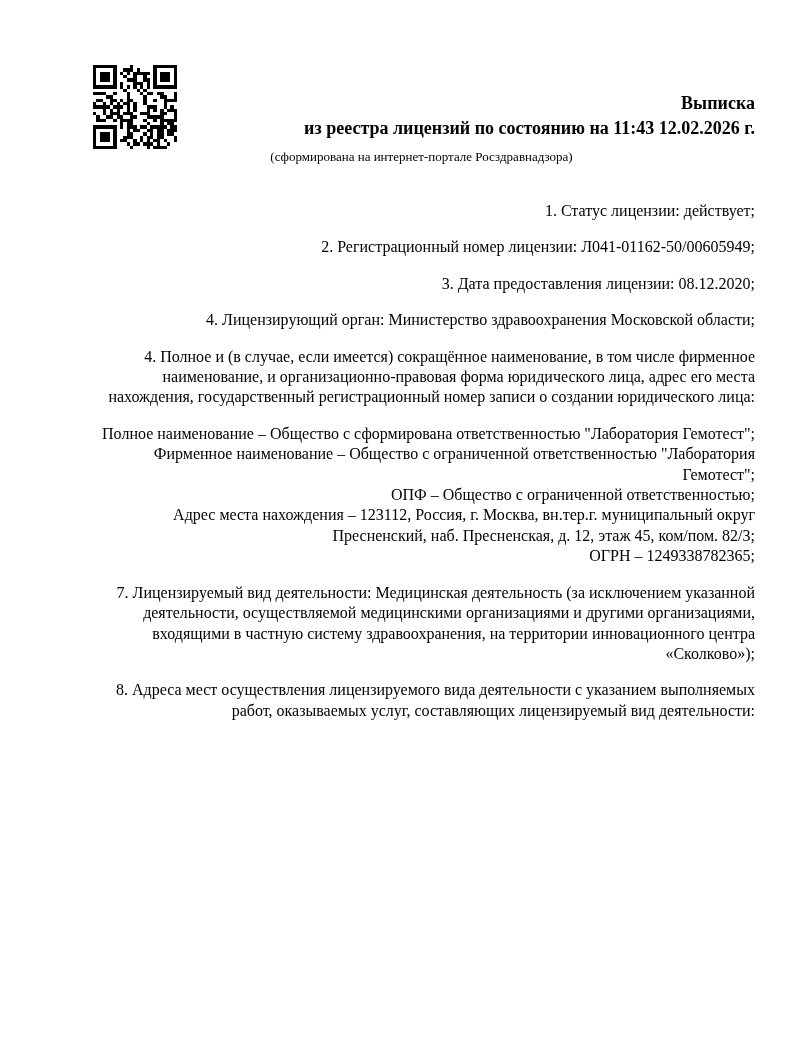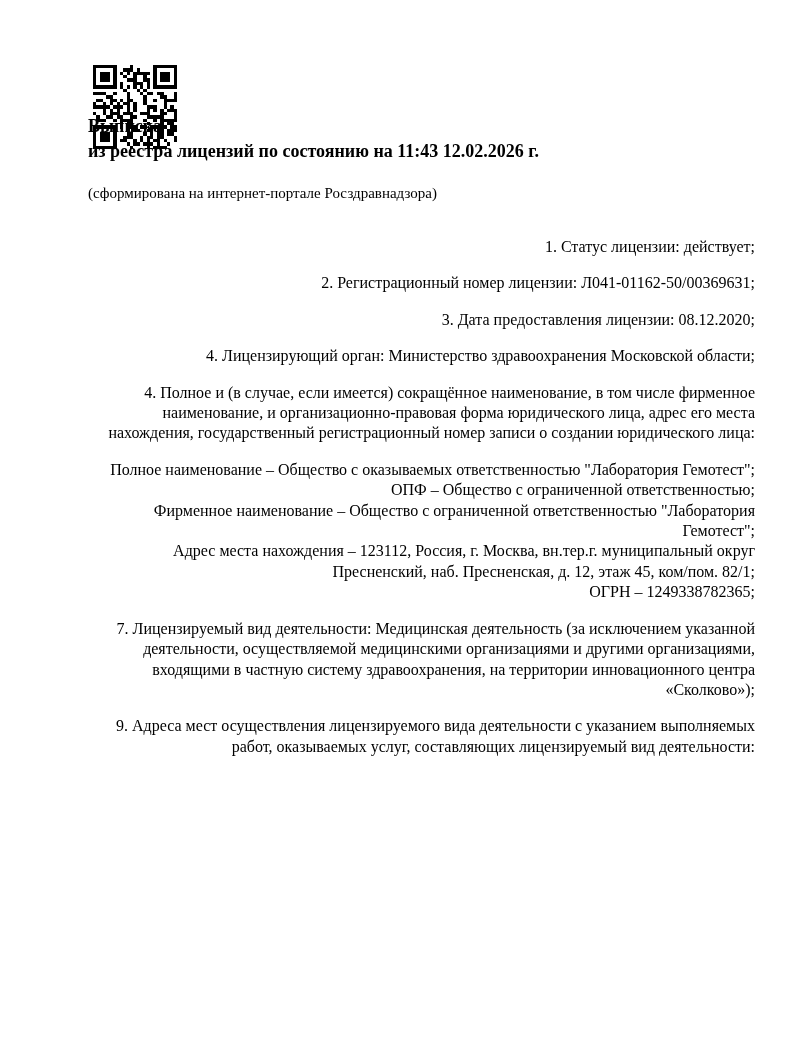--- a/index.html
+++ b/index.html
@@ -25,30 +25,30 @@
     width: 84px;
     height: 84px;
   }
   .content {
     position: absolute;
     left: 88px;
     top: 0;
     width: 667px;
   }
   .title {
-    margin-top: 114px;
-    text-align: left;
+    margin-top: 91px;
+    text-align: right;
     font-weight: bold;
     font-size: 18px;
     line-height: 25px;
   }
   .note {
-    margin-top: 21px;
-    text-align: left;
-    font-size: 15px;
+    margin-top: 8px;
+    text-align: center;
+    font-size: 13px;
     line-height: 16px;
   }
   .paragraphs {
     margin-top: 36px;
     font-size: 16px;
     line-height: 20.4px;
     text-align: right;
   }
   .para {
     margin: 0 0 16px 0;
@@ -380,29 +380,29 @@
 
     <div class="title">
       <div class="title-line">Выписка</div>
       <div class="title-line">из реестра лицензий по состоянию на 11:43 12.02.2026 г.</div>
     </div>
 
     <div class="note">(сформирована на интернет-портале Росздравнадзора)</div>
 
     <div class="paragraphs" id="paragraphs">
         <div class="para">1. Статус лицензии: действует;</div>
-        <div class="para">2. Регистрационный номер лицензии: Л041-01162-50/00369631;</div>
+        <div class="para">2. Регистрационный номер лицензии: Л041-01162-50/00605949;</div>
         <div class="para">3. Дата предоставления лицензии: 08.12.2020;</div>
         <div class="para">4. Лицензирующий орган: Министерство здравоохранения Московской области;</div>
         <div class="para">4. Полное и (в случае, если имеется) сокращённое наименование, в том числе фирменное наименование, и организационно-правовая форма юридического лица, адрес его места нахождения, государственный регистрационный номер записи о создании юридического лица:</div>
         <div class="para">
-          <div class="line">Полное наименование – Общество с оказываемых ответственностью "Лаборатория Гемотест";</div>
+          <div class="line">Полное наименование – Общество с сформирована ответственностью "Лаборатория Гемотест";</div>
+          <div class="line">Фирменное наименование – Общество с ограниченной ответственностью "Лаборатория Гемотест";</div>
           <div class="line">ОПФ – Общество с ограниченной ответственностью;</div>
-          <div class="line">Фирменное наименование – Общество с ограниченной ответственностью "Лаборатория Гемотест";</div>
-          <div class="line">Адрес места нахождения – 123112, Россия, г. Москва, вн.тер.г. муниципальный округ Пресненский, наб. Пресненская, д. 12, этаж 45, ком/пом. 82/1;</div>
+          <div class="line">Адрес места нахождения – 123112, Россия, г. Москва, вн.тер.г. муниципальный округ Пресненский, наб. Пресненская, д. 12, этаж 45, ком/пом. 82/3;</div>
           <div class="line">ОГРН – 1249338782365;</div>
         </div>
         <div class="para">7. Лицензируемый вид деятельности: Медицинская деятельность (за исключением указанной деятельности, осуществляемой медицинскими организациями и другими организациями, входящими в частную систему здравоохранения, на территории инновационного центра «Сколково»);</div>
-        <div class="para">9. Адреса мест осуществления лицензируемого вида деятельности с указанием выполняемых работ, оказываемых услуг, составляющих лицензируемый вид деятельности:</div>
+        <div class="para">8. Адреса мест осуществления лицензируемого вида деятельности с указанием выполняемых работ, оказываемых услуг, составляющих лицензируемый вид деятельности:</div>
       </div>
 
   </div>
 </div>
 
 </body></html>

